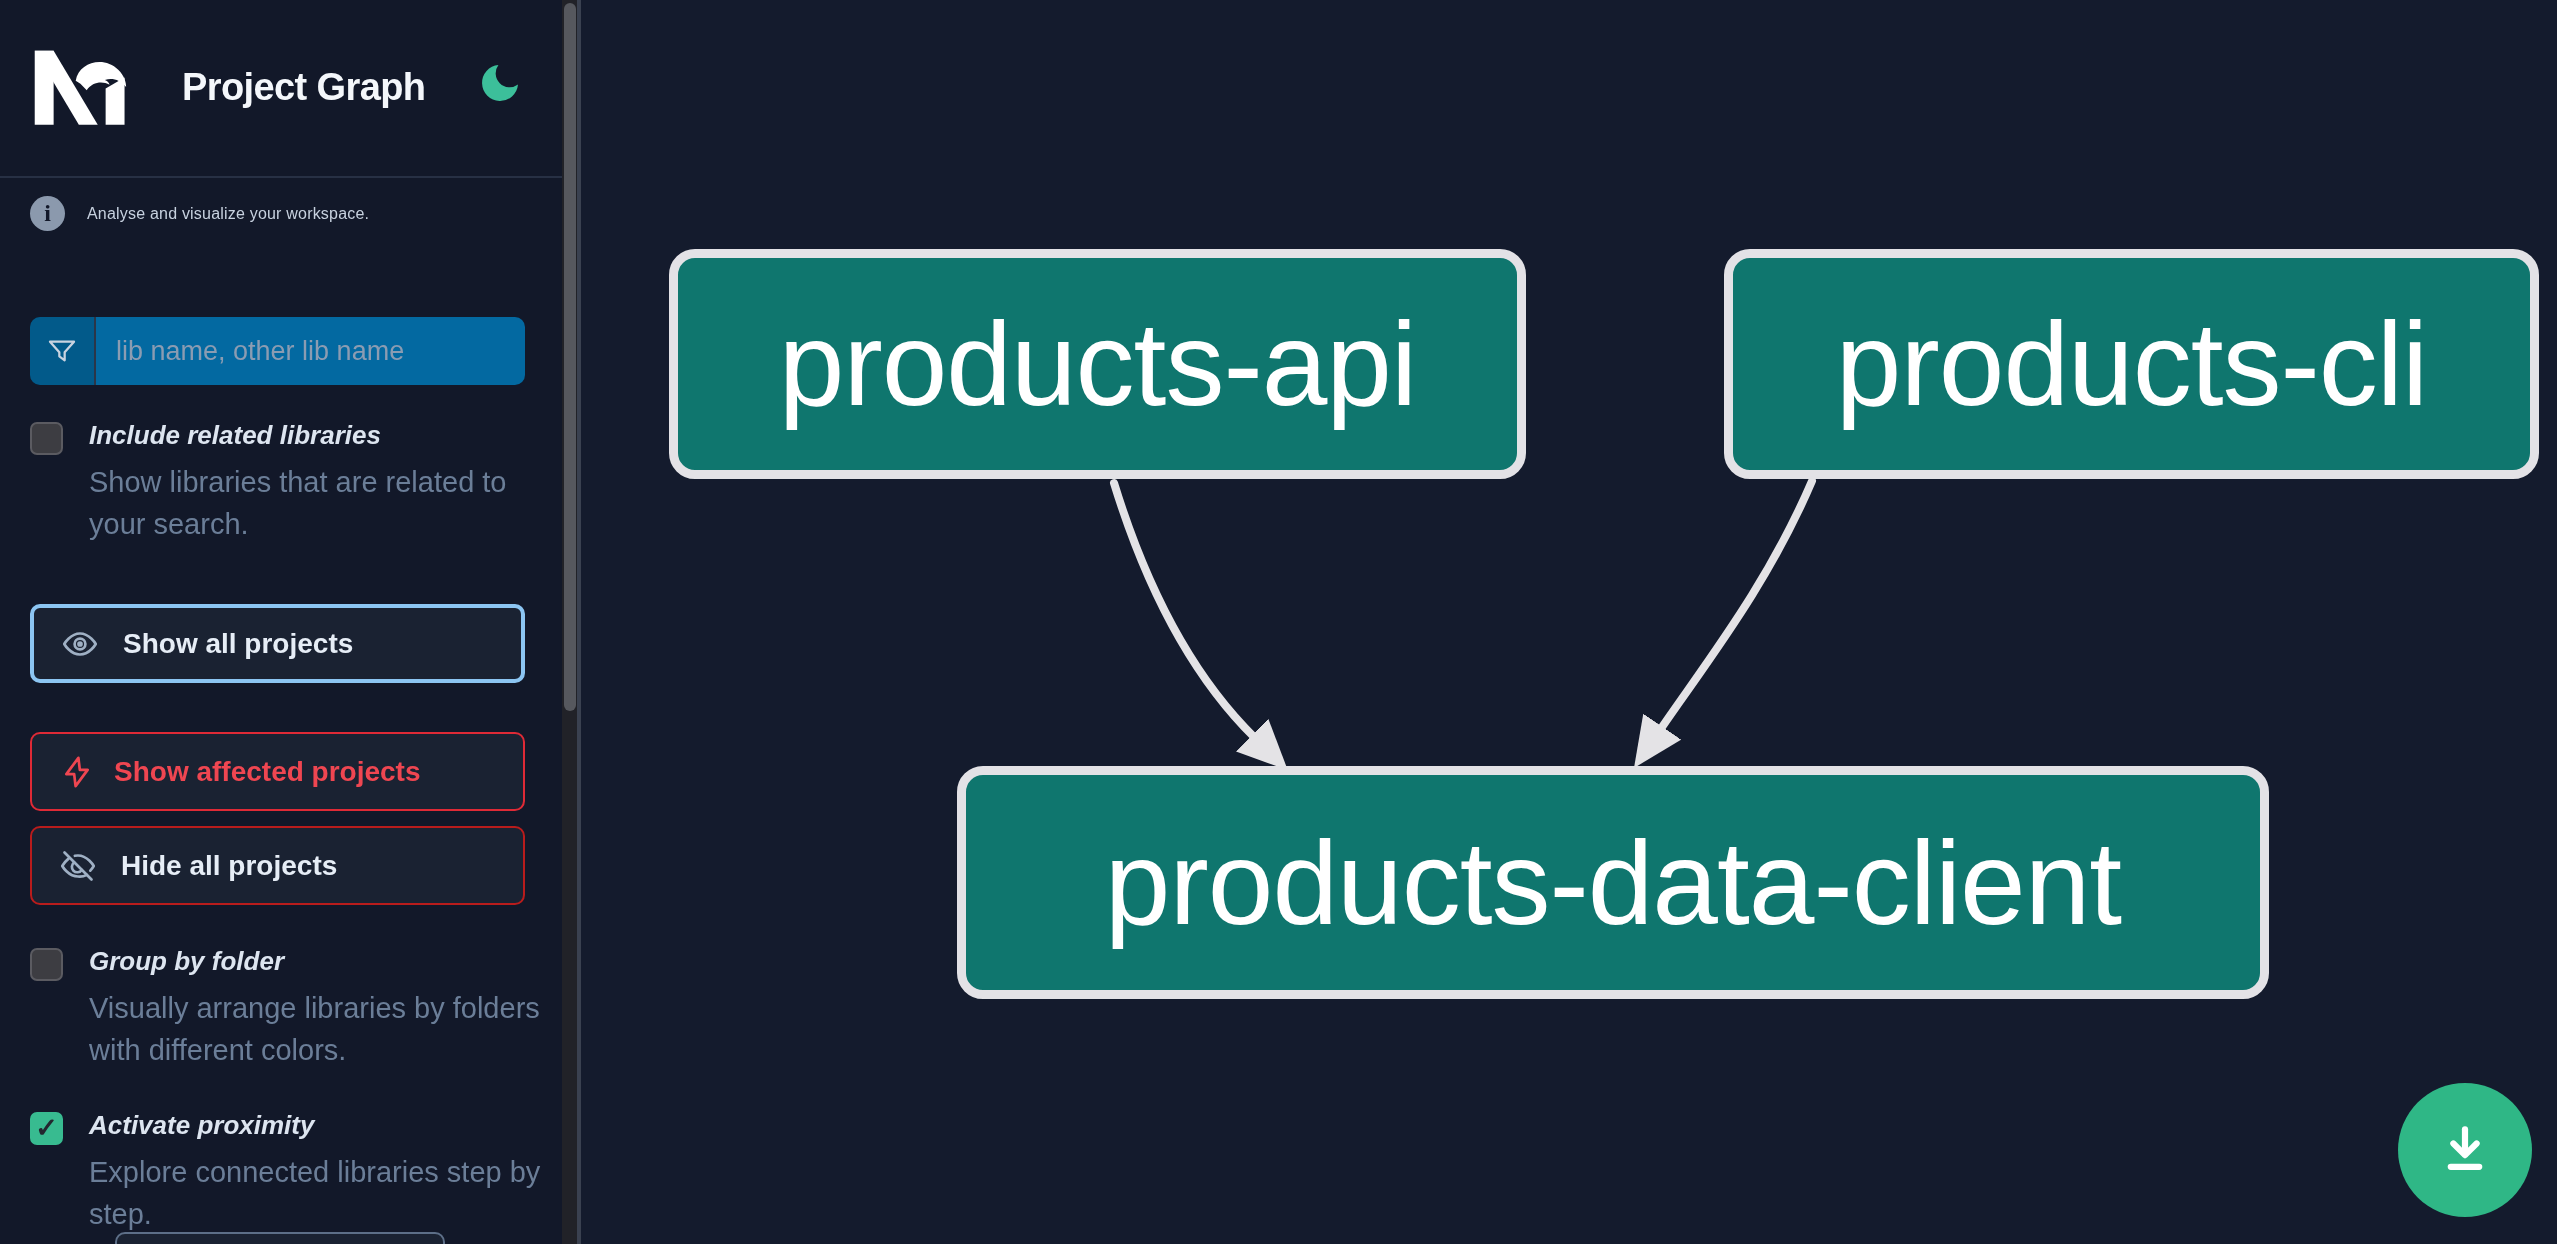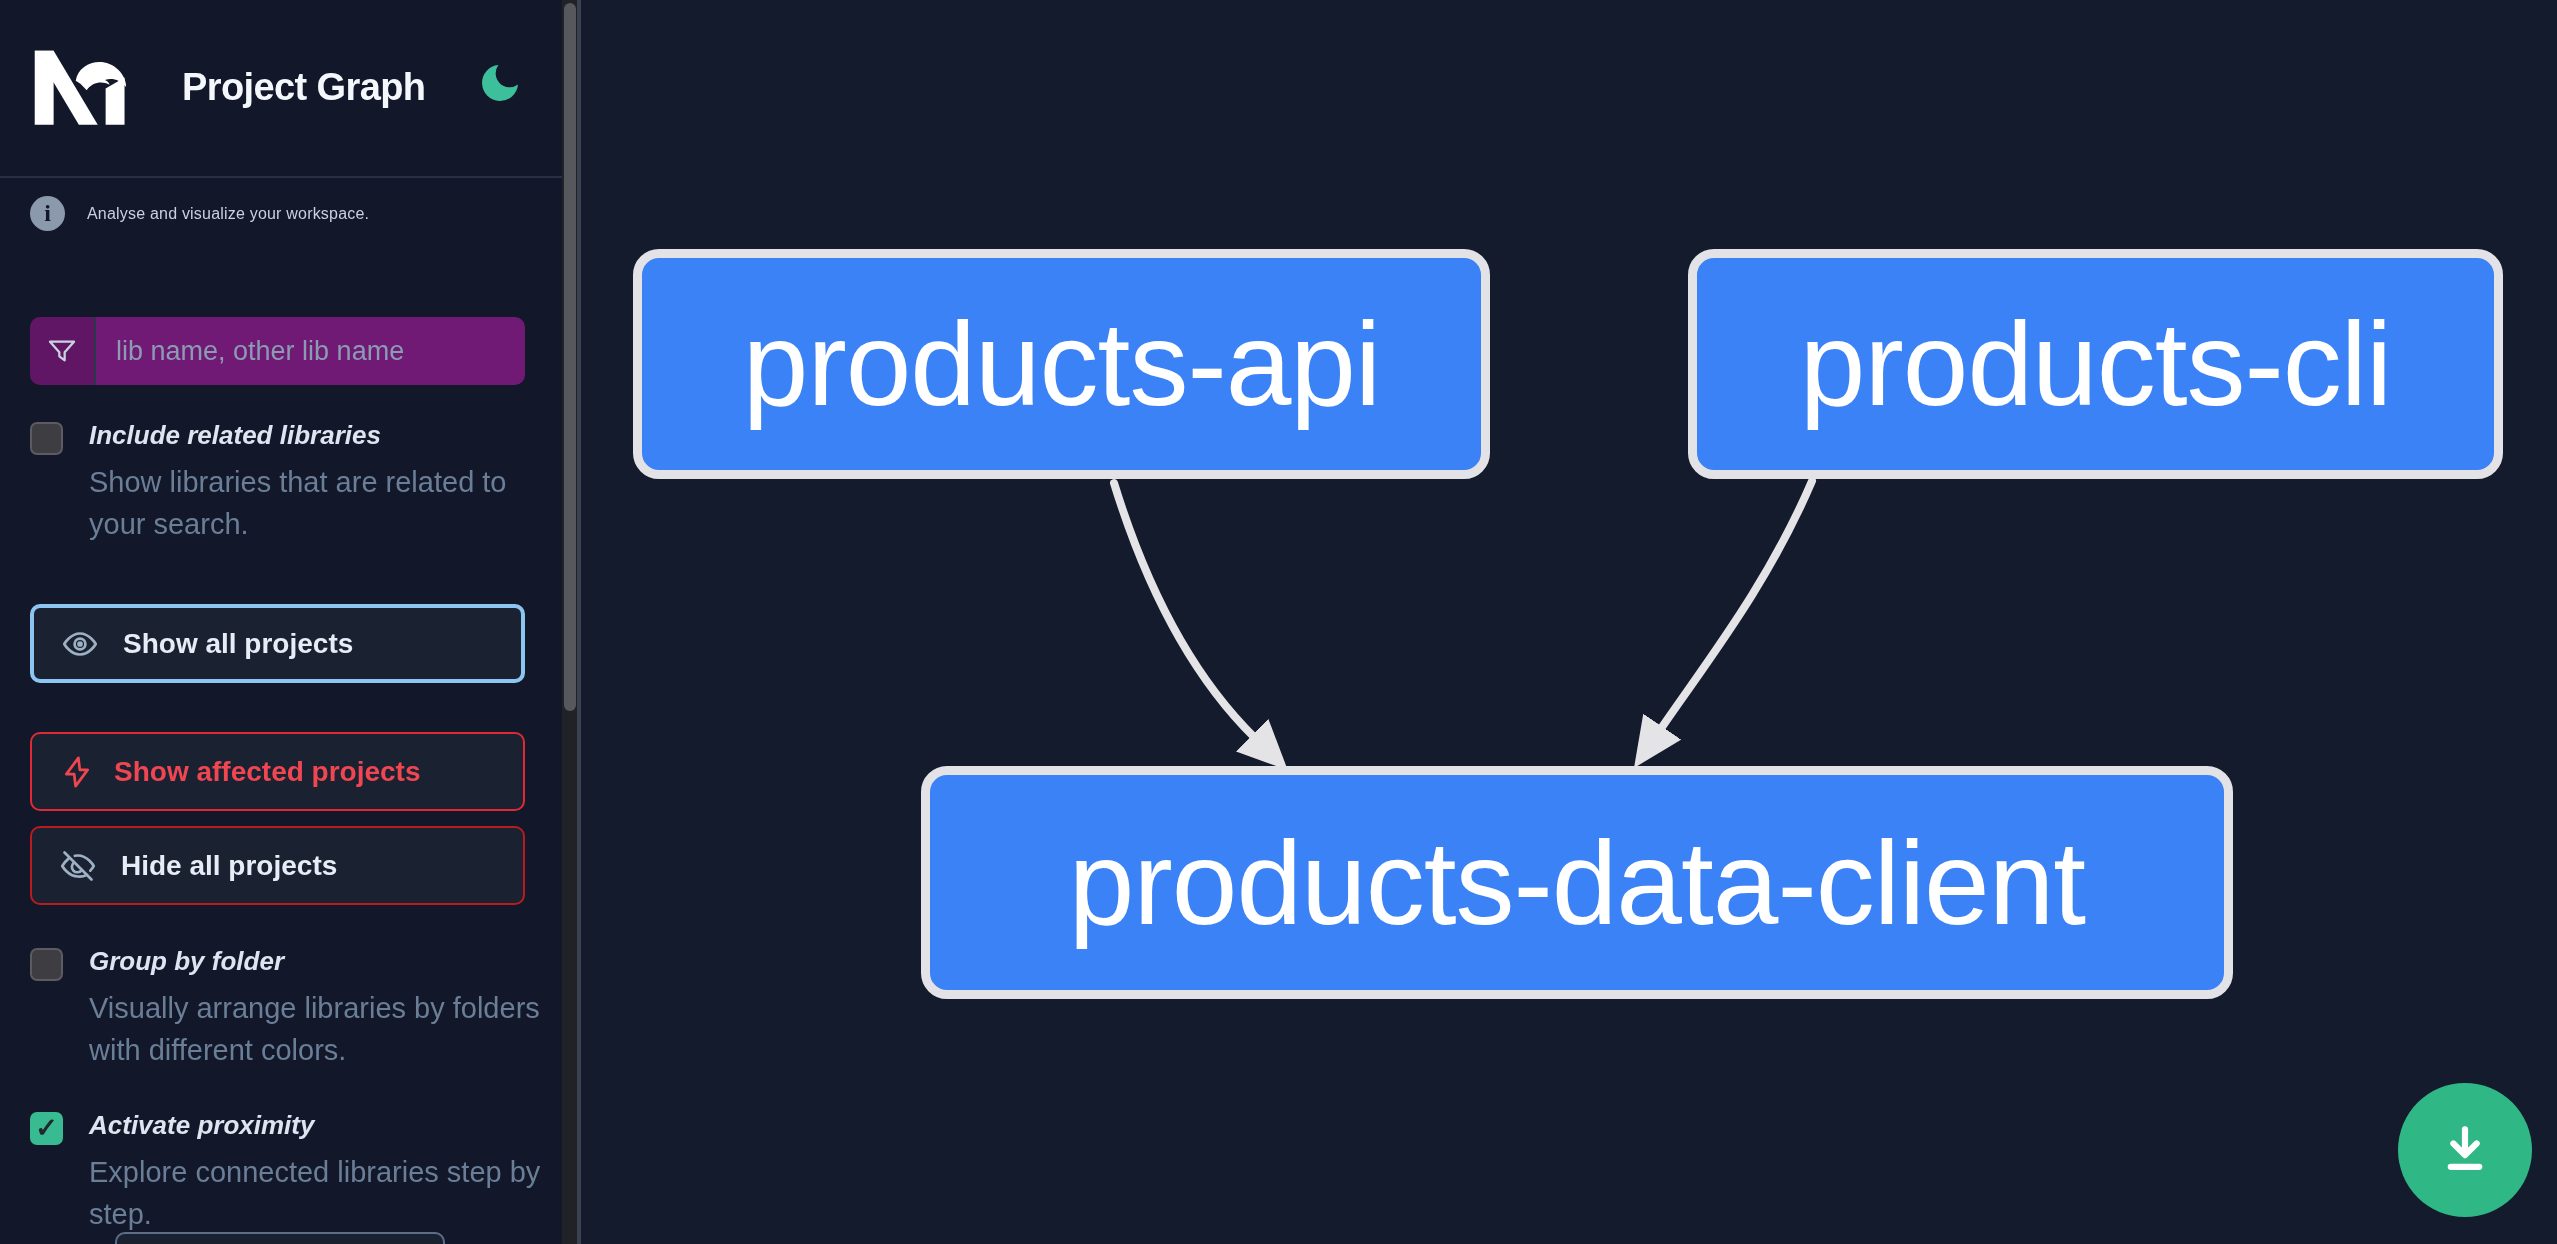--- a/index.html
+++ b/index.html
@@ -26,21 +26,21 @@
   .moon-btn svg { width:48px; height:48px; }
 
   .info-row { position:absolute; left:30px; top:196px; display:flex;
     align-items:center; gap:22px; }
   .info-icon { width:35px; height:35px; border-radius:50%; background:#8b99ad;
     color:#121829; font-weight:700; font-size:24px; display:flex;
     align-items:center; justify-content:center; font-family:"Liberation Serif", serif; }
   .info-text { font-size:16px; color:#c7d1df; letter-spacing:0.2px; }
 
   .search-box { position:absolute; left:30px; top:317px; width:495px; height:68px;
-    background:#701a75; border-radius:10px; display:flex; align-items:stretch; overflow:hidden; }
+    background:#0369a1; border-radius:10px; display:flex; align-items:stretch; overflow:hidden; }
   .funnel-cell { width:66px; display:flex; align-items:center; justify-content:center;
     background:rgba(0,0,0,0.14); border-right:2px solid #2b3648; }
   .search-input { flex:1; background:transparent; border:none; outline:none;
     font-family:"Liberation Sans", sans-serif; font-size:27px; color:#dbe3ee;
     padding:0 20px; }
   .search-input::placeholder { color:#8b9cb2; }
 
   .toggle-row { position:absolute; left:30px; display:flex; align-items:flex-start; }
   .cb { width:33px; height:33px; border-radius:7px; background:#3d3d42;
     border:2px solid #5b5b61; margin-top:2px; flex:none; cursor:pointer;
@@ -74,24 +74,24 @@
   .sb-thumb { position:absolute; left:563.5px; top:3px; width:12px; height:708px;
     border-radius:7px; background:#56585e; cursor:pointer; }
   .main-border { position:absolute; left:577px; top:0; width:4px; height:1244px;
     background:#3a4150; }
 
   
   .graph-canvas { position:absolute; left:581px; top:0; width:1976px; height:1244px; }
   .edges-svg { position:absolute; left:0; top:0; width:2557px; height:1244px;
     pointer-events:none; }
   .node {
-    position:absolute; background:#3b82f6; border:9px solid #e3e2e6;
+    position:absolute; background:#0f766e; border:9px solid #e3e2e6;
     border-radius:26px; color:#ffffff; display:flex; align-items:center;
     justify-content:center; font-size:118px; font-weight:400;
-    letter-spacing:-1px; cursor:pointer; white-space:nowrap;
+    letter-spacing:-1px; cursor:pointer; white-space:nowrap;margin-left:36px;
   }
   .node-api  { left:633px;  top:249px; width:857px;  height:230px; }
   .node-cli  { left:1688px; top:249px; width:815px;  height:230px; }
   .node-data { left:921px;  top:766px; width:1312px; height:233px; }
 
   .fab { position:absolute; left:2398px; top:1083px; width:134px; height:134px;
     border-radius:50%; background:#2fb786; border:none; cursor:pointer;
     display:flex; align-items:center; justify-content:center; }
 </style>
 </head>

